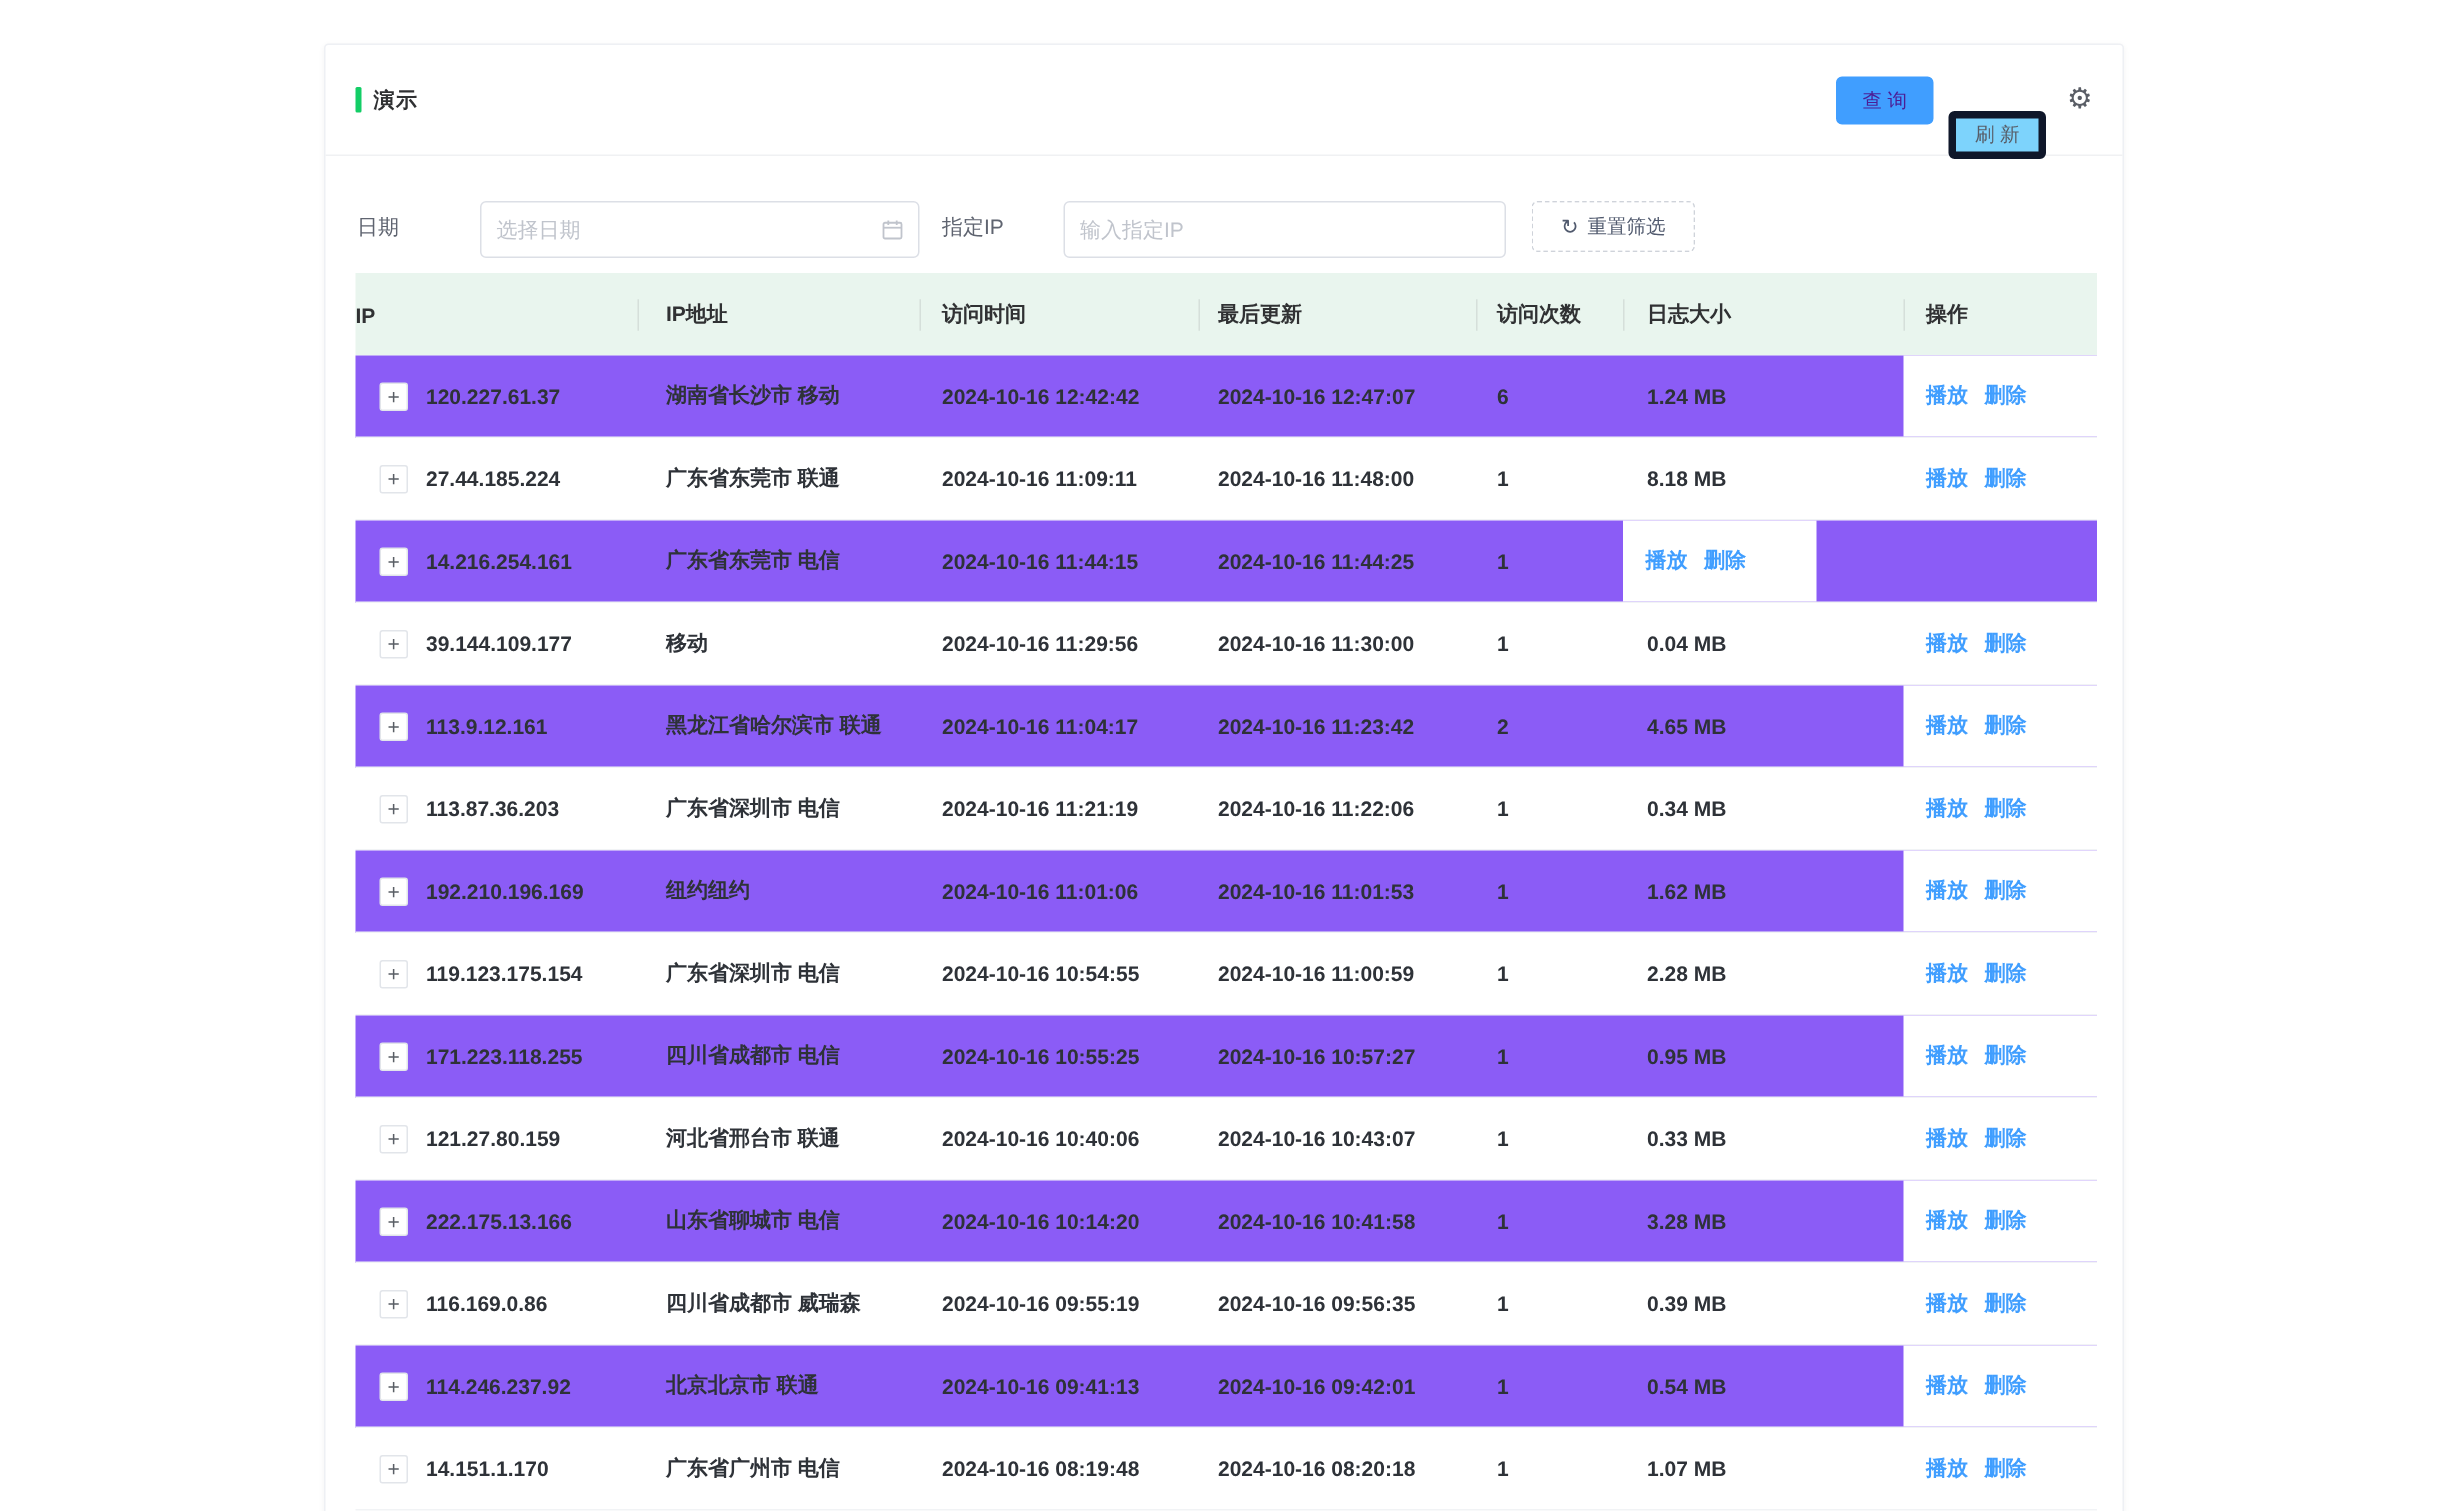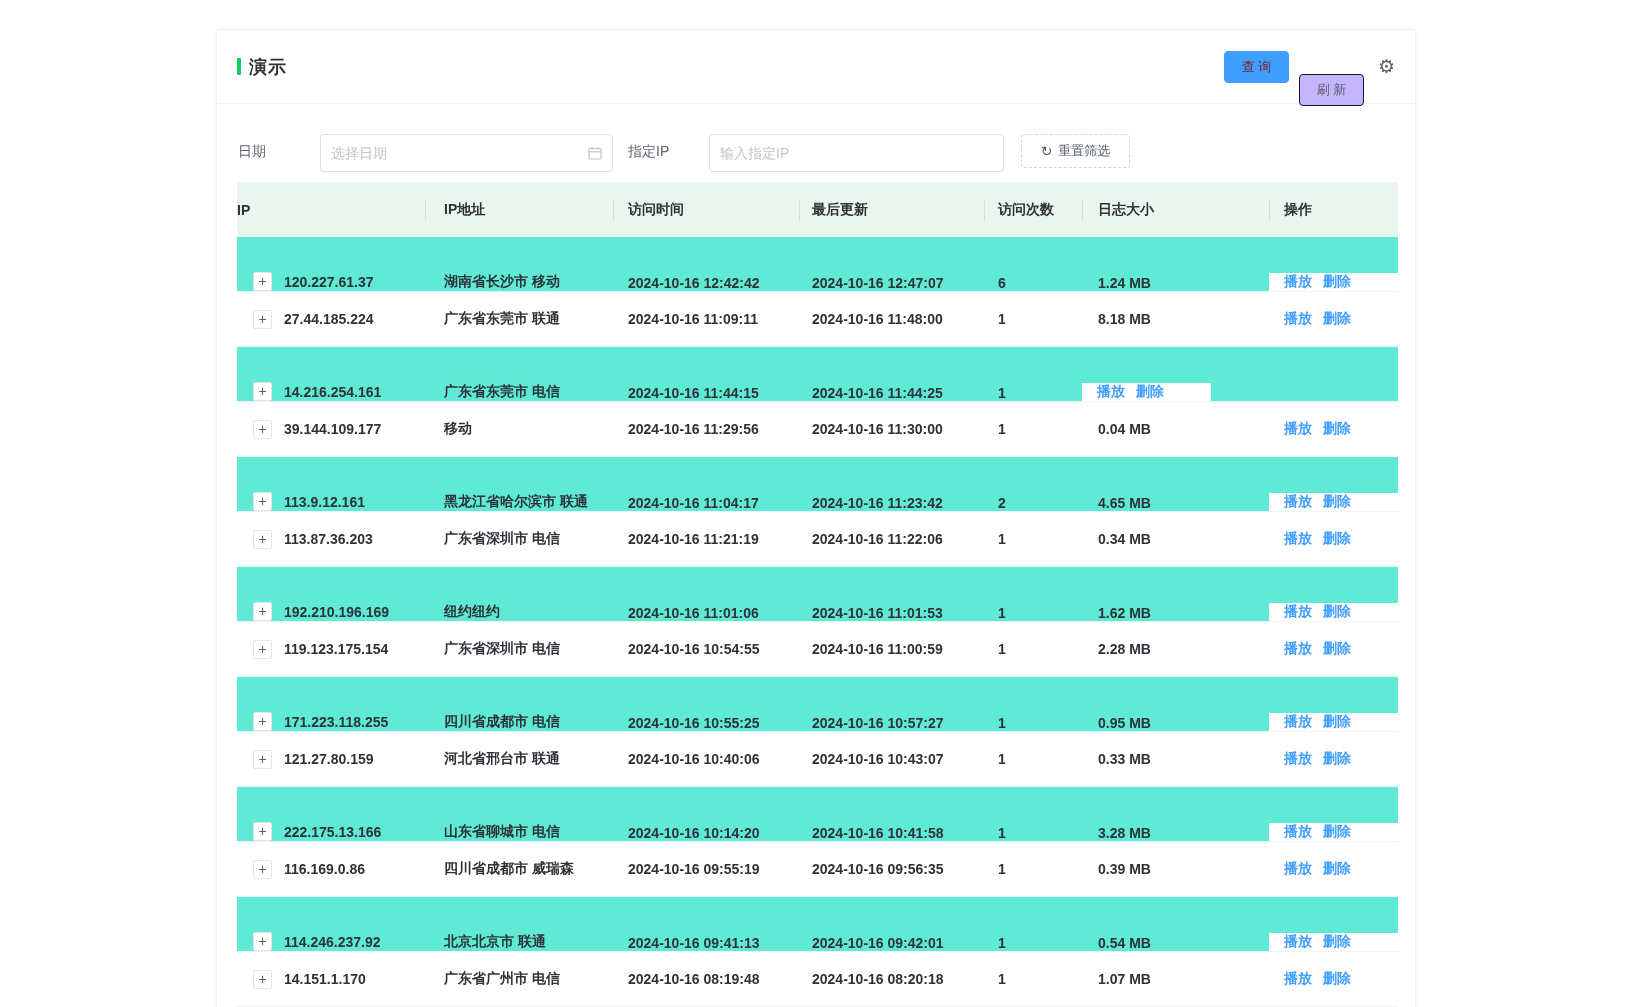--- a/index.html
+++ b/index.html
@@ -7,26 +7,26 @@
     font-family:"Liberation Sans","DejaVu Sans",sans-serif; }
 
   .card { position:absolute; left:216px; top:29px; width:1200px; height:1060px;
     background:#fff; border:1px solid #eef0f4; border-radius:3px;
     box-shadow:0 1px 4px rgba(0,0,0,.05); }
 
   
   .card-header { height:74px; display:flex; align-items:center; padding:0 20px;
     border-bottom:1px solid #f0f1f3; }
   .title-accent { width:4px; height:17px; border-radius:1px; margin-right:8px; }
-  .card-title { font-size:18px; font-weight:700; color:#303133; letter-spacing:1px; }
+  .card-title { font-size:14px; font-weight:700; color:#303133; letter-spacing:1px; }
   .header-actions { margin-left:auto; display:flex; align-items:center; }
   .btn { height:32px; border-radius:4px; font-size:13px; cursor:pointer;
     font-family:inherit; display:inline-flex; align-items:center; justify-content:center; }
-  .btn-primary { width:65px; background:#409eff; border:1px solid #409eff; color:#7f1d1d; }
-  .btn-plain { width:65px; background:#c4b5fd; border:1px solid #0f172a; color:#575c66; margin-left:10px;margin-top:47px; }
+  .btn-primary { width:65px; background:#409eff; border:1px solid #409eff; color:#4c1d95; }
+  .btn-plain { width:65px; background:#7dd3fc; border:5px solid #0f172a; color:#575c66; margin-left:10px;margin-top:47px; }
   .gear { margin-left:14px; font-size:19px; color:#5a5e66; cursor:pointer; line-height:1; }
   .gear::before { content:"\2699"; }
 
   
   .filter-row { position:absolute; left:0; top:104px; width:100%; height:34px; }
   .filter-label { position:absolute; top:0; line-height:34px; font-size:14px; color:#5f6470; }
   .flabel-date { left:21px; }
   .flabel-ip { left:411px; }
   .input-wrap { position:absolute; top:0; height:34px; background:#fff;
     border:1px solid #dcdfe6; border-radius:4px; display:flex; align-items:center; padding:18px 10px; }
@@ -53,21 +53,21 @@
   .c1 { width:188px; }
   .c2 { width:188px; padding-left:19px; }
   .c3 { width:186px; padding-left:15px; }
   .c4 { width:185px; padding-left:13px; }
   .c5 { width:98px;  padding-left:14px; }
   .c6 { width:187px; padding-left:16px; }
   .c7 { width:129px; padding-left:15px; }
 
   .trow { display:flex; height:55px; align-items:stretch; border-bottom:1px solid #f1f3f5;
     color:#2e3238; font-weight:700; background:#fff; }
-  .trow.striped { background:#5eead4;align-items:flex-end; }
+  .trow.striped { background:#8b5cf6; }
   .td { display:flex; align-items:center; }
   .td.c1 { padding-left:16px; }
   .td-actions { background:#fff; font-weight:600; gap:11px; }
   .expand-box { width:19px; height:19px; border:1px solid #e2e5ea; border-radius:2px;
     background:#fff; color:#5a5f66; font-size:14px; font-weight:400; line-height:17px;
     text-align:center; margin-right:12px; cursor:pointer; flex:none; }
   .expand-box::before { content:"+"; }
   .link { color:#409eff; cursor:pointer; }
 </style>
 </head>

